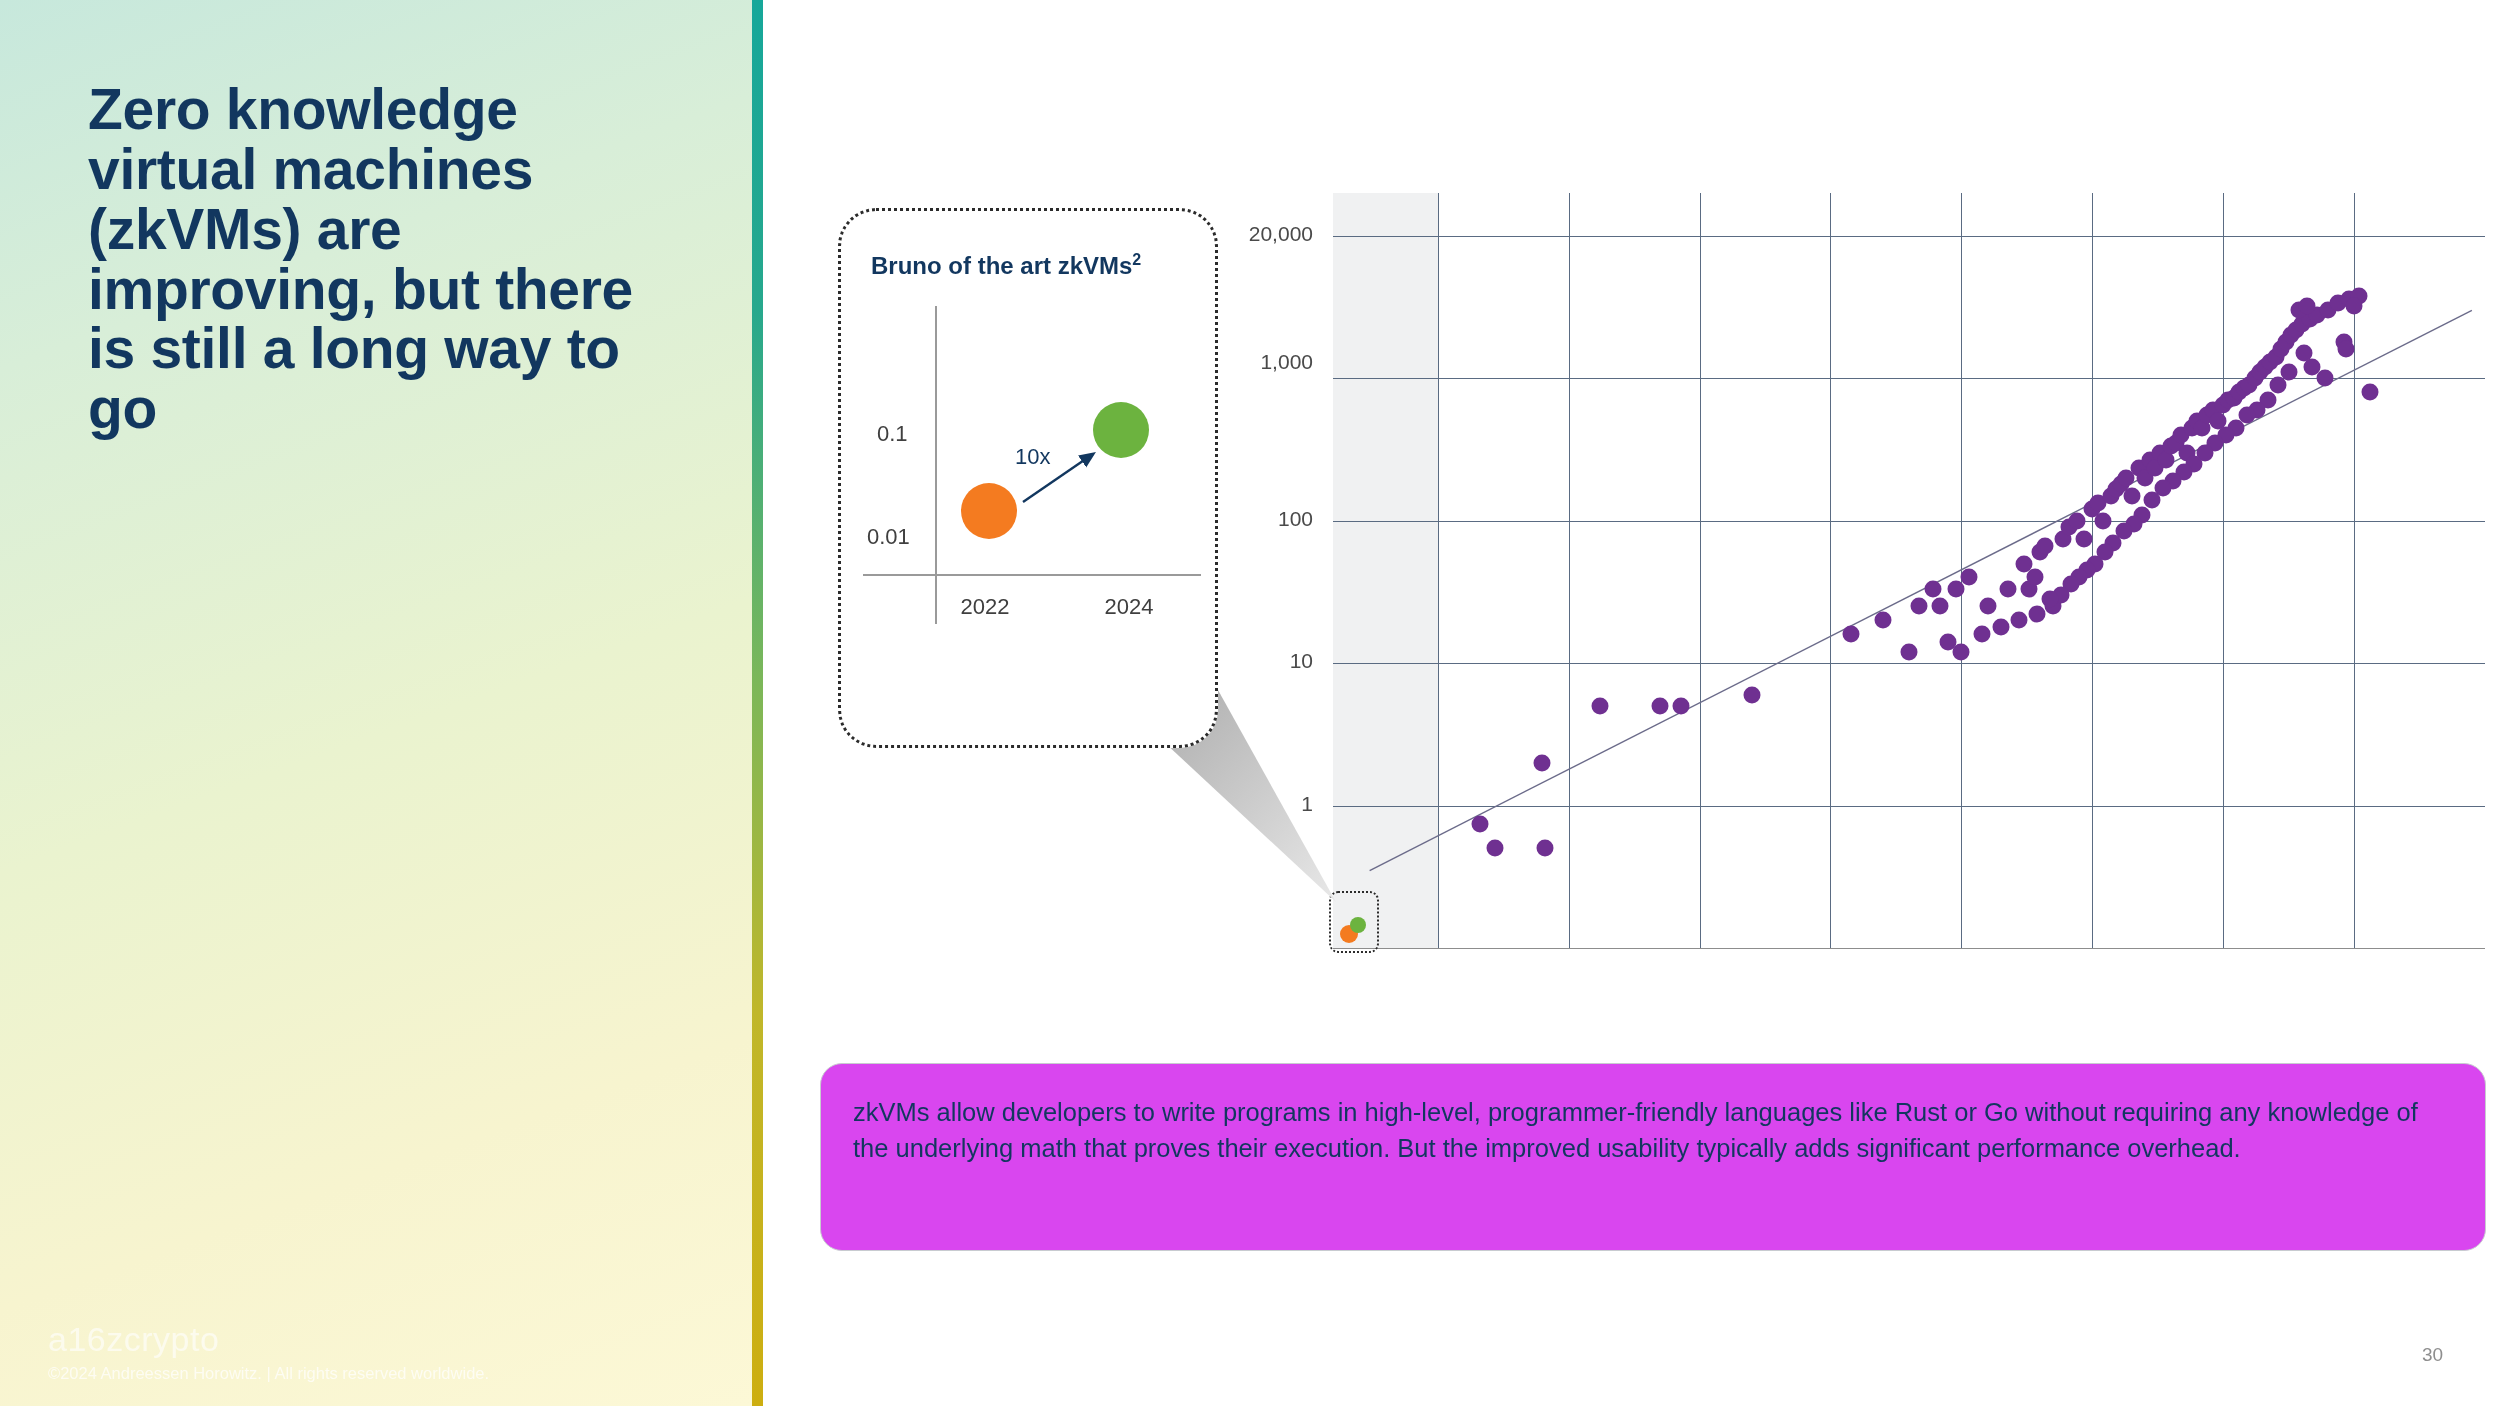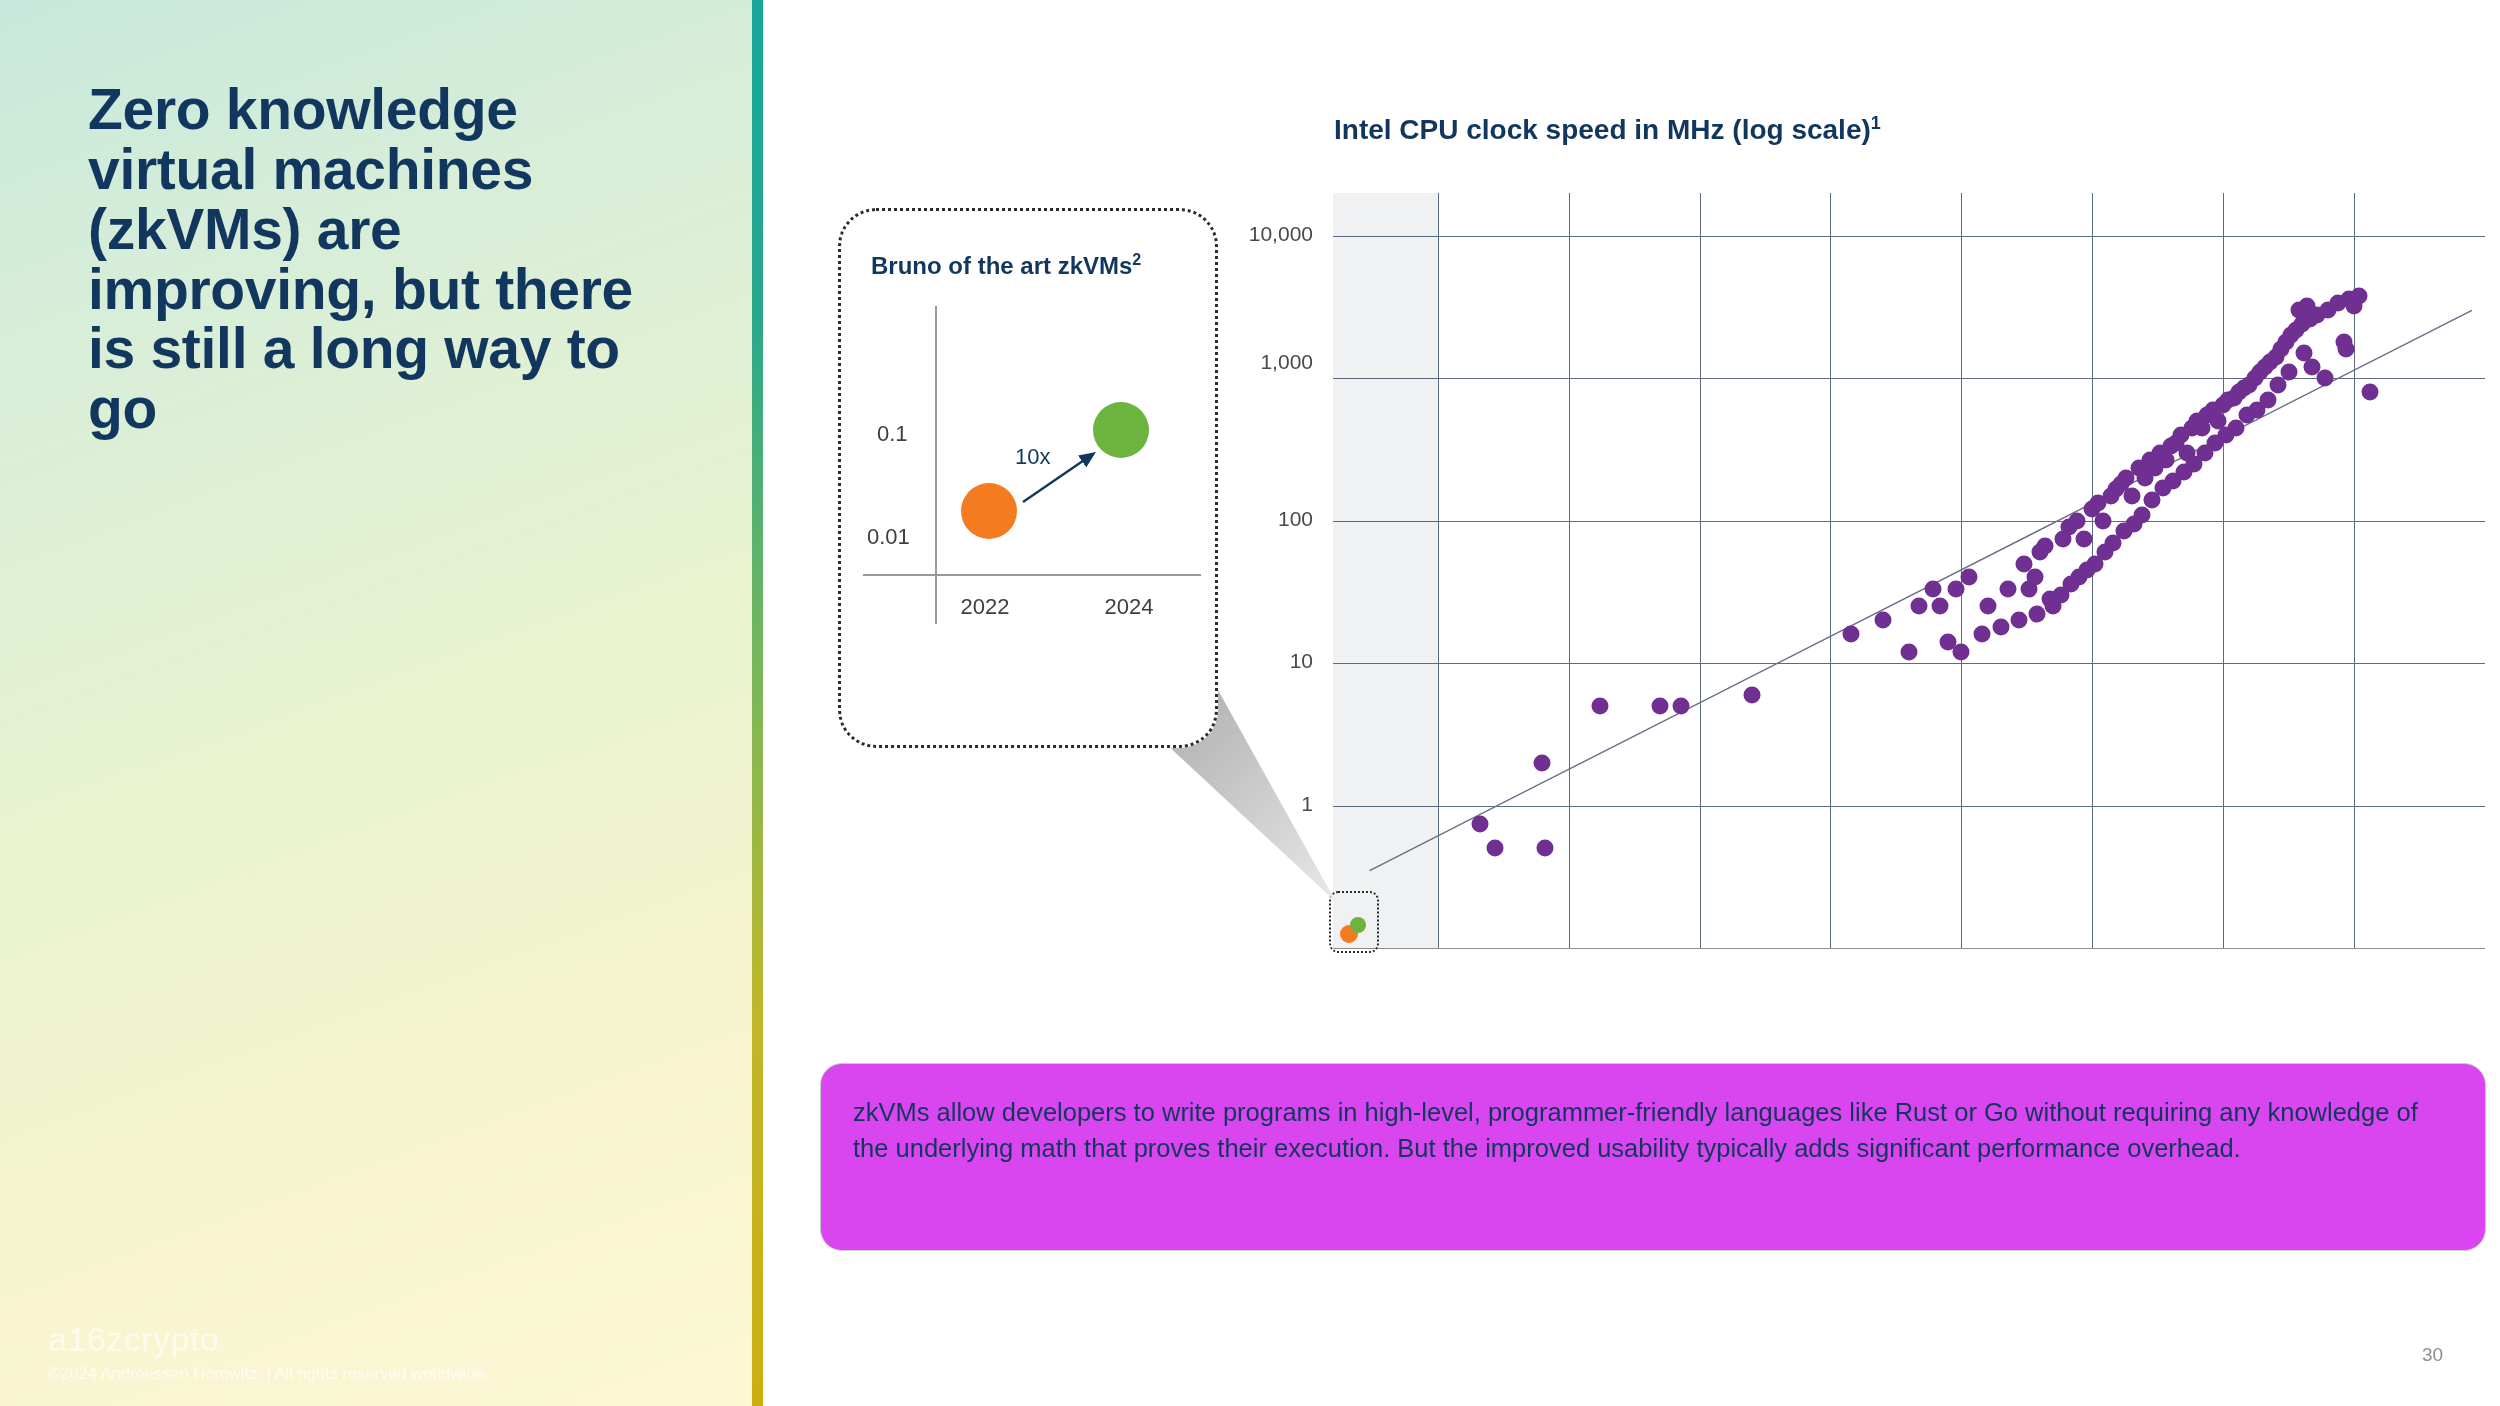--- a/index.html
+++ b/index.html
@@ -148,23 +148,20 @@
 
 <div id="slide">
 
   <div id="left-panel">
     <div id="headline">Zero knowledge virtual machines (zkVMs) are improving, but there is still a long way to go</div>
     <div id="brand-logo">a16zcrypto</div>
     <div id="copyright">©2024 Andreessen Horowitz.  |   All rights reserved worldwide.</div>
   </div>
   <div id="divider"></div>
 
-  <div id="chart-title">
-    <span>Intel CPU clock speed in MHz (log scale)</span><sup>1</sup>
-  </div>
 
   <div id="plot">
     <div class="shade-band" style="left: 0px; width: 104.727px;"></div>
     <div id="gridlines">
         <div class="grid-h" style="top: 612.575px;"></div>
         <div class="grid-h" style="top: 470.15px;"></div>
         <div class="grid-h" style="top: 327.725px;"></div>
         <div class="grid-h" style="top: 185.299px;"></div>
         <div class="grid-h" style="top: 42.8742px;"></div>
         <div class="grid-v" style="left: 104.727px;"></div>
@@ -296,21 +293,21 @@
         <div class="dot" style="left: 966.109px; top: 117.345px; background: rgb(111, 48, 145);"></div>
         <div class="dot" style="left: 973.964px; top: 113.353px; background: rgb(111, 48, 145);"></div>
       </div>
   </div>
 
   <div id="ylabels">
       <div class="ylab" style="top: 598.575px;">1</div>
       <div class="ylab" style="top: 456.15px;">10</div>
       <div class="ylab" style="top: 313.725px;">100</div>
       <div class="ylab" style="top: 157px;">1,000</div>
-      <div class="ylab" style="top: 28.8742px;">10,000</div>
+      <div class="ylab" style="top: 28.8742px;">20,000</div>
     </div>
 
   <svg id="cone" viewBox="0 0 330 280">
     <defs>
       <linearGradient id="coneGrad" x1="0" y1="0" x2="1" y2="1">
         <stop offset="0%" stop-color="#a9a9a9"></stop>
         <stop offset="100%" stop-color="#e8e8e8"></stop>
       </linearGradient>
     </defs>
     <polygon points="96,26 178,0 296,212" fill="url(#coneGrad)"></polygon>

